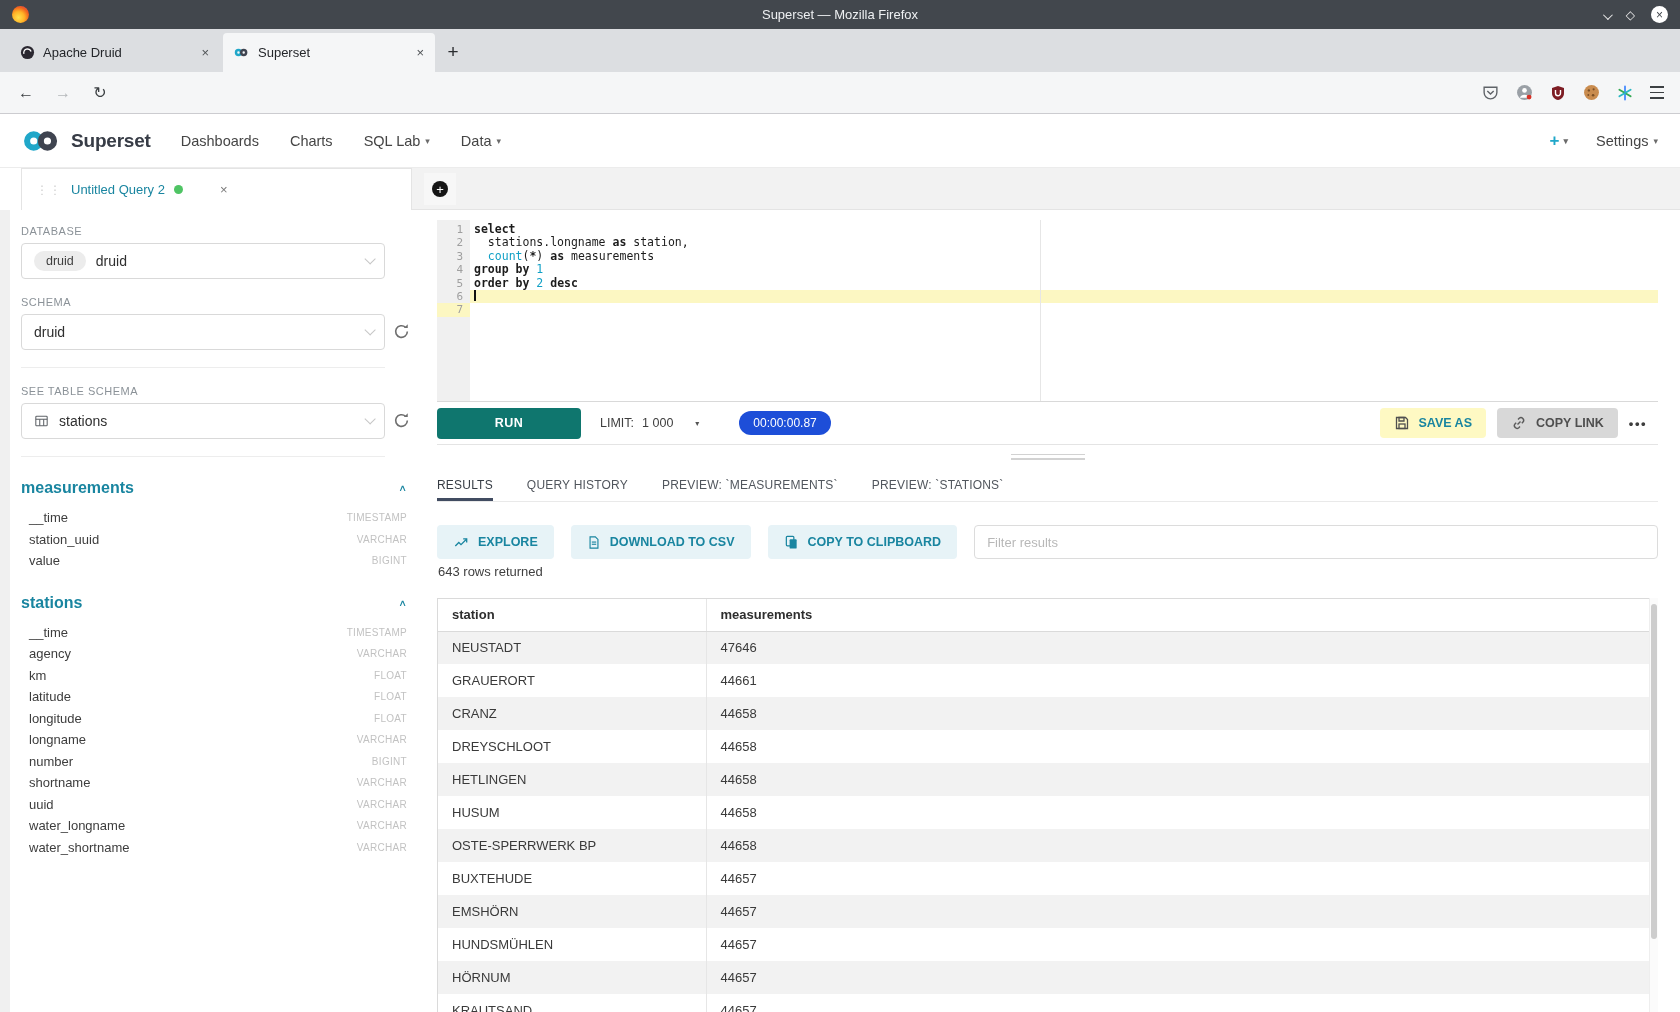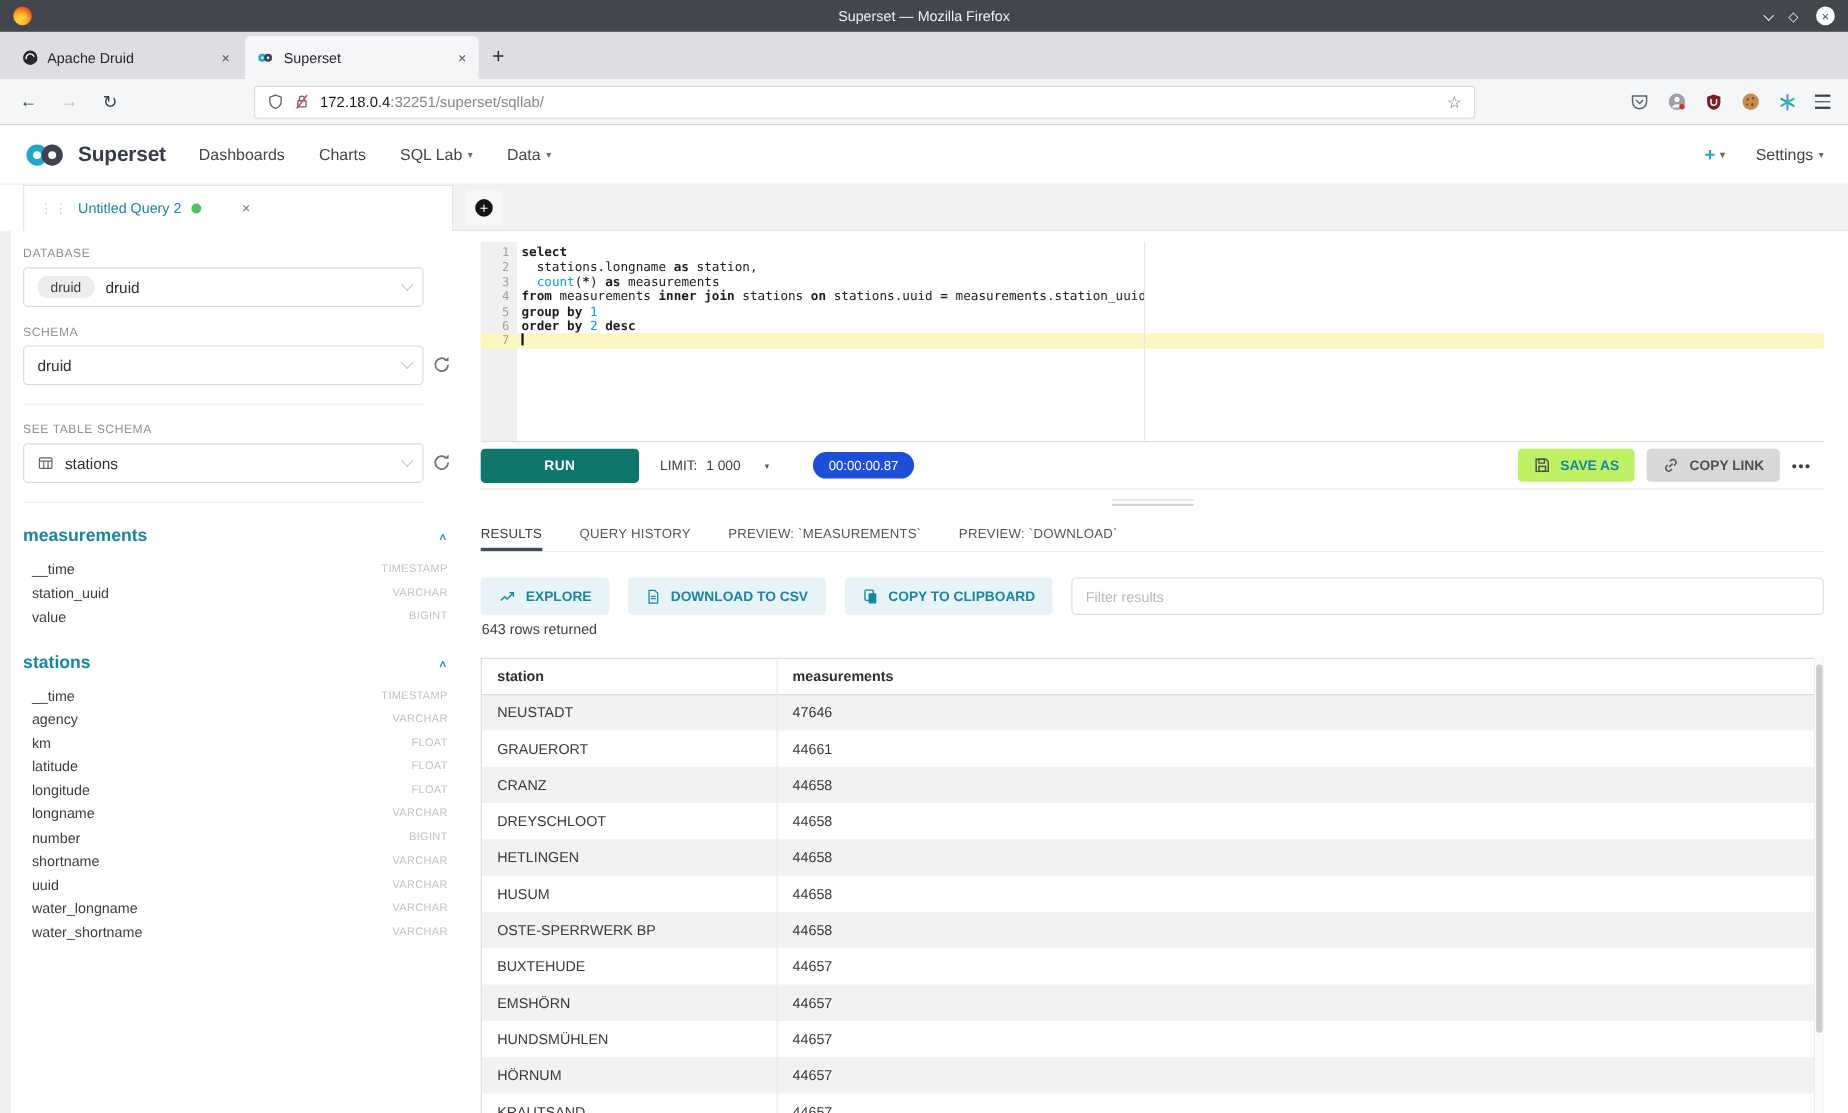--- a/index.html
+++ b/index.html
@@ -117,21 +117,21 @@
            display:flex;align-items:center;}
   .run-btn{width:144px;height:31px;background:#0f766e;color:#fff;border:none;border-radius:4px;
            font-size:12.5px;font-weight:bold;letter-spacing:.4px;font-family:inherit;}
   .limit{margin-left:19px;font-size:12.5px;color:#3e3e3e;display:flex;align-items:center;gap:8px;justify-content:center;}
   .limit .caret{font-size:8px;color:#555;margin-left:14px;}
   .elapsed{margin-left:40px;height:24px;background:#1d4ed8;color:#fff;font-size:12px;
            border-radius:12px;display:flex;align-items:center;padding:0 14px;}
   .tb-right{margin-left:auto;display:flex;align-items:center;gap:11px;padding-right:11px;}
   .btn-flat{display:flex;align-items:center;gap:9px;height:30px;padding:0 14px;border:none;
             border-radius:4px;font-size:12.5px;font-weight:bold;font-family:inherit;}
-  .btn-save{background:#bef264;color:#1985a0;}
+  .btn-save{background:#fef9c3;color:#1985a0;}
   .btn-copylink{background:#d8d8d8;color:#4f4f4f;}
   .more-dots{color:#3e3e3e;font-weight:bold;letter-spacing:1.5px;font-size:13px;}
 
   .dragbar{position:absolute;top:235px;left:0;right:0;height:23px;display:flex;
            align-items:center;justify-content:center;}
   .handle{display:flex;flex-direction:column;gap:3px;}
   .handle i{display:block;width:74px;height:1.5px;background:#d2d2d2;}
 
   .stabs{position:absolute;top:258px;left:0;right:0;height:34px;border-bottom:1px solid #e9e9e9;
          display:flex;gap:34px;}
@@ -201,36 +201,20 @@
     <span class="label">Superset</span>
     <span class="tab-x">×</span>
   </div>
   <span class="newtab">+</span>
 </div>
 
 <div class="urlbar">
   <span class="navbtn">←</span>
   <span class="navbtn disabled">→</span>
   <span class="navbtn">↻</span>
-  <div class="url-field">
-    <span>
-      <svg width="15" height="15" viewBox="0 0 16 16" fill="none" stroke="#5f6368" stroke-width="1.3">
-          <path d="M8 1.5l5.5 2v4c0 3.5-2.5 6-5.5 7-3-1-5.5-3.5-5.5-7v-4z"></path>
-        </svg>
-    </span>
-    <span>
-      <svg width="15" height="15" viewBox="0 0 16 16">
-          <rect x="4" y="7" width="8" height="6" rx="1" fill="none" stroke="#5f6368" stroke-width="1.3"></rect>
-          <path d="M5.5 7V5a2.5 2.5 0 0 1 5 0v2" fill="none" stroke="#5f6368" stroke-width="1.3"></path>
-          <line x1="3" y1="14.5" x2="13" y2="1.5" stroke="#e5445a" stroke-width="1.5"></line>
-        </svg>
-    </span>
-    <span><span class="url-host">172.18.0.4</span><span class="url-path">:32251/superset/sqllab/</span></span>
-    <span class="star">☆</span>
-  </div>
   <div class="right-icons">
     <span>
       <svg width="17" height="17" viewBox="0 0 16 16" fill="none" stroke="#5f6368" stroke-width="1.3">
           <path d="M2 3h12v5a6 6 0 0 1-12 0z"></path>
           <path d="M5 6.5l3 3 3-3"></path>
         </svg>
     </span>
     <span>
       <svg width="17" height="17" viewBox="0 0 16 16">
           <circle cx="8" cy="8" r="7" fill="#9aa0a6"></circle>
@@ -454,21 +438,20 @@
           <div class="gcell">3</div>
           <div class="gcell">4</div>
           <div class="gcell">5</div>
           <div class="gcell">6</div>
           <div class="gcell active">7</div>
         </div>
       <div class="codearea">
           <div class="cline"><span class="tok-k">select</span></div>
           <div class="cline"><span class="tok-p">  stations.longname </span><span class="tok-k">as</span><span class="tok-p"> station,</span></div>
           <div class="cline"><span class="tok-p">  </span><span class="tok-f">count</span><span class="tok-p">(</span><span class="tok-k">*</span><span class="tok-p">) </span><span class="tok-k">as</span><span class="tok-p"> measurements</span></div>
-          <div class="cline"><span class="tok-k">from</span><span class="tok-p"> measurements </span><span class="tok-k">inner join</span><span class="tok-p"> stations </span><span class="tok-k">on</span><span class="tok-p"> stations.uuid </span><span class="tok-k">=</span><span class="tok-p"> measurements.station_uuid</span></div>
           <div class="cline"><span class="tok-k">group by</span><span class="tok-p"> </span><span class="tok-d">1</span></div>
           <div class="cline"><span class="tok-k">order by</span><span class="tok-p"> </span><span class="tok-d">2</span><span class="tok-p"> </span><span class="tok-k">desc</span></div>
           <div class="cline active"><span class="cursor"></span></div>
         </div>
       <div class="printmargin"></div>
     </div>
 
     <div class="toolbar">
       <button class="run-btn">RUN</button>
       <span class="limit">
@@ -506,21 +489,21 @@
       <span class="handle">
           <i></i>
           <i></i>
         </span>
     </div>
 
     <div class="stabs">
       <span class="stab active">RESULTS</span>
       <span class="stab">QUERY HISTORY</span>
       <span class="stab">PREVIEW: `MEASUREMENTS`</span>
-      <span class="stab">PREVIEW: `DOWNLOAD`</span>
+      <span class="stab">PREVIEW: `STATIONS`</span>
     </div>
 
     <div class="actions">
       <button class="act-btn">
         <span>
           <svg width="16" height="14" viewBox="0 0 16 16" fill="none" stroke="#1985a0" stroke-width="1.5">
               <path d="M1.5 12.5l4-4 2.5 2.5 6.5-6.5"></path>
               <path d="M14.5 8.5v-4h-4"></path>
             </svg>
         </span>

